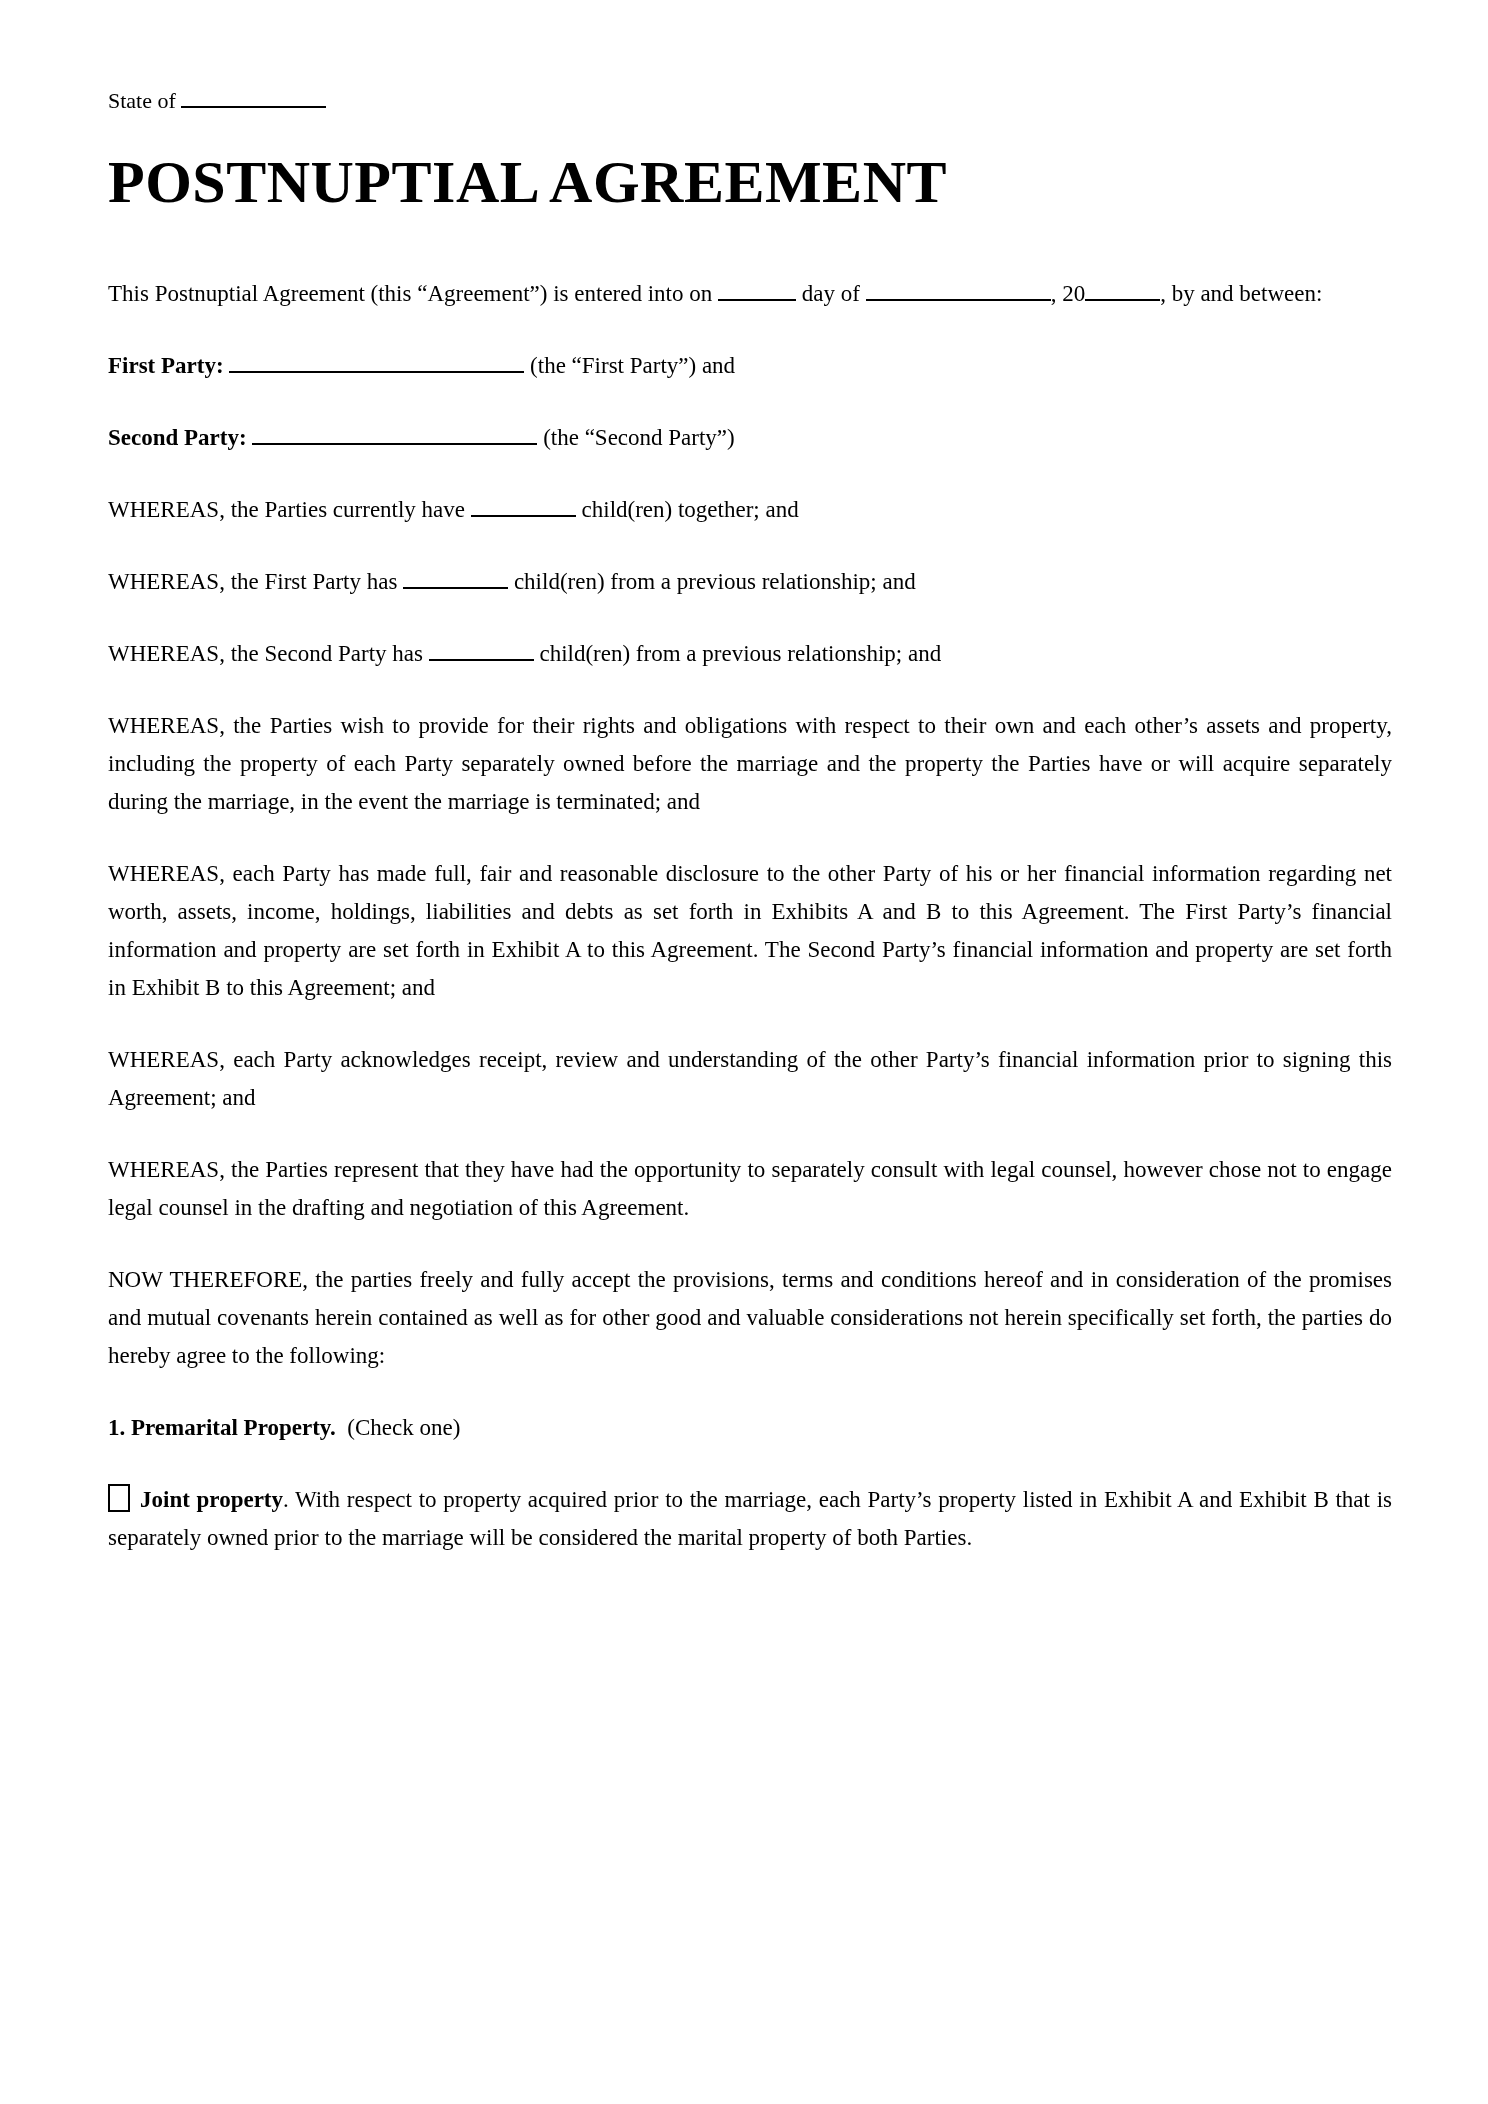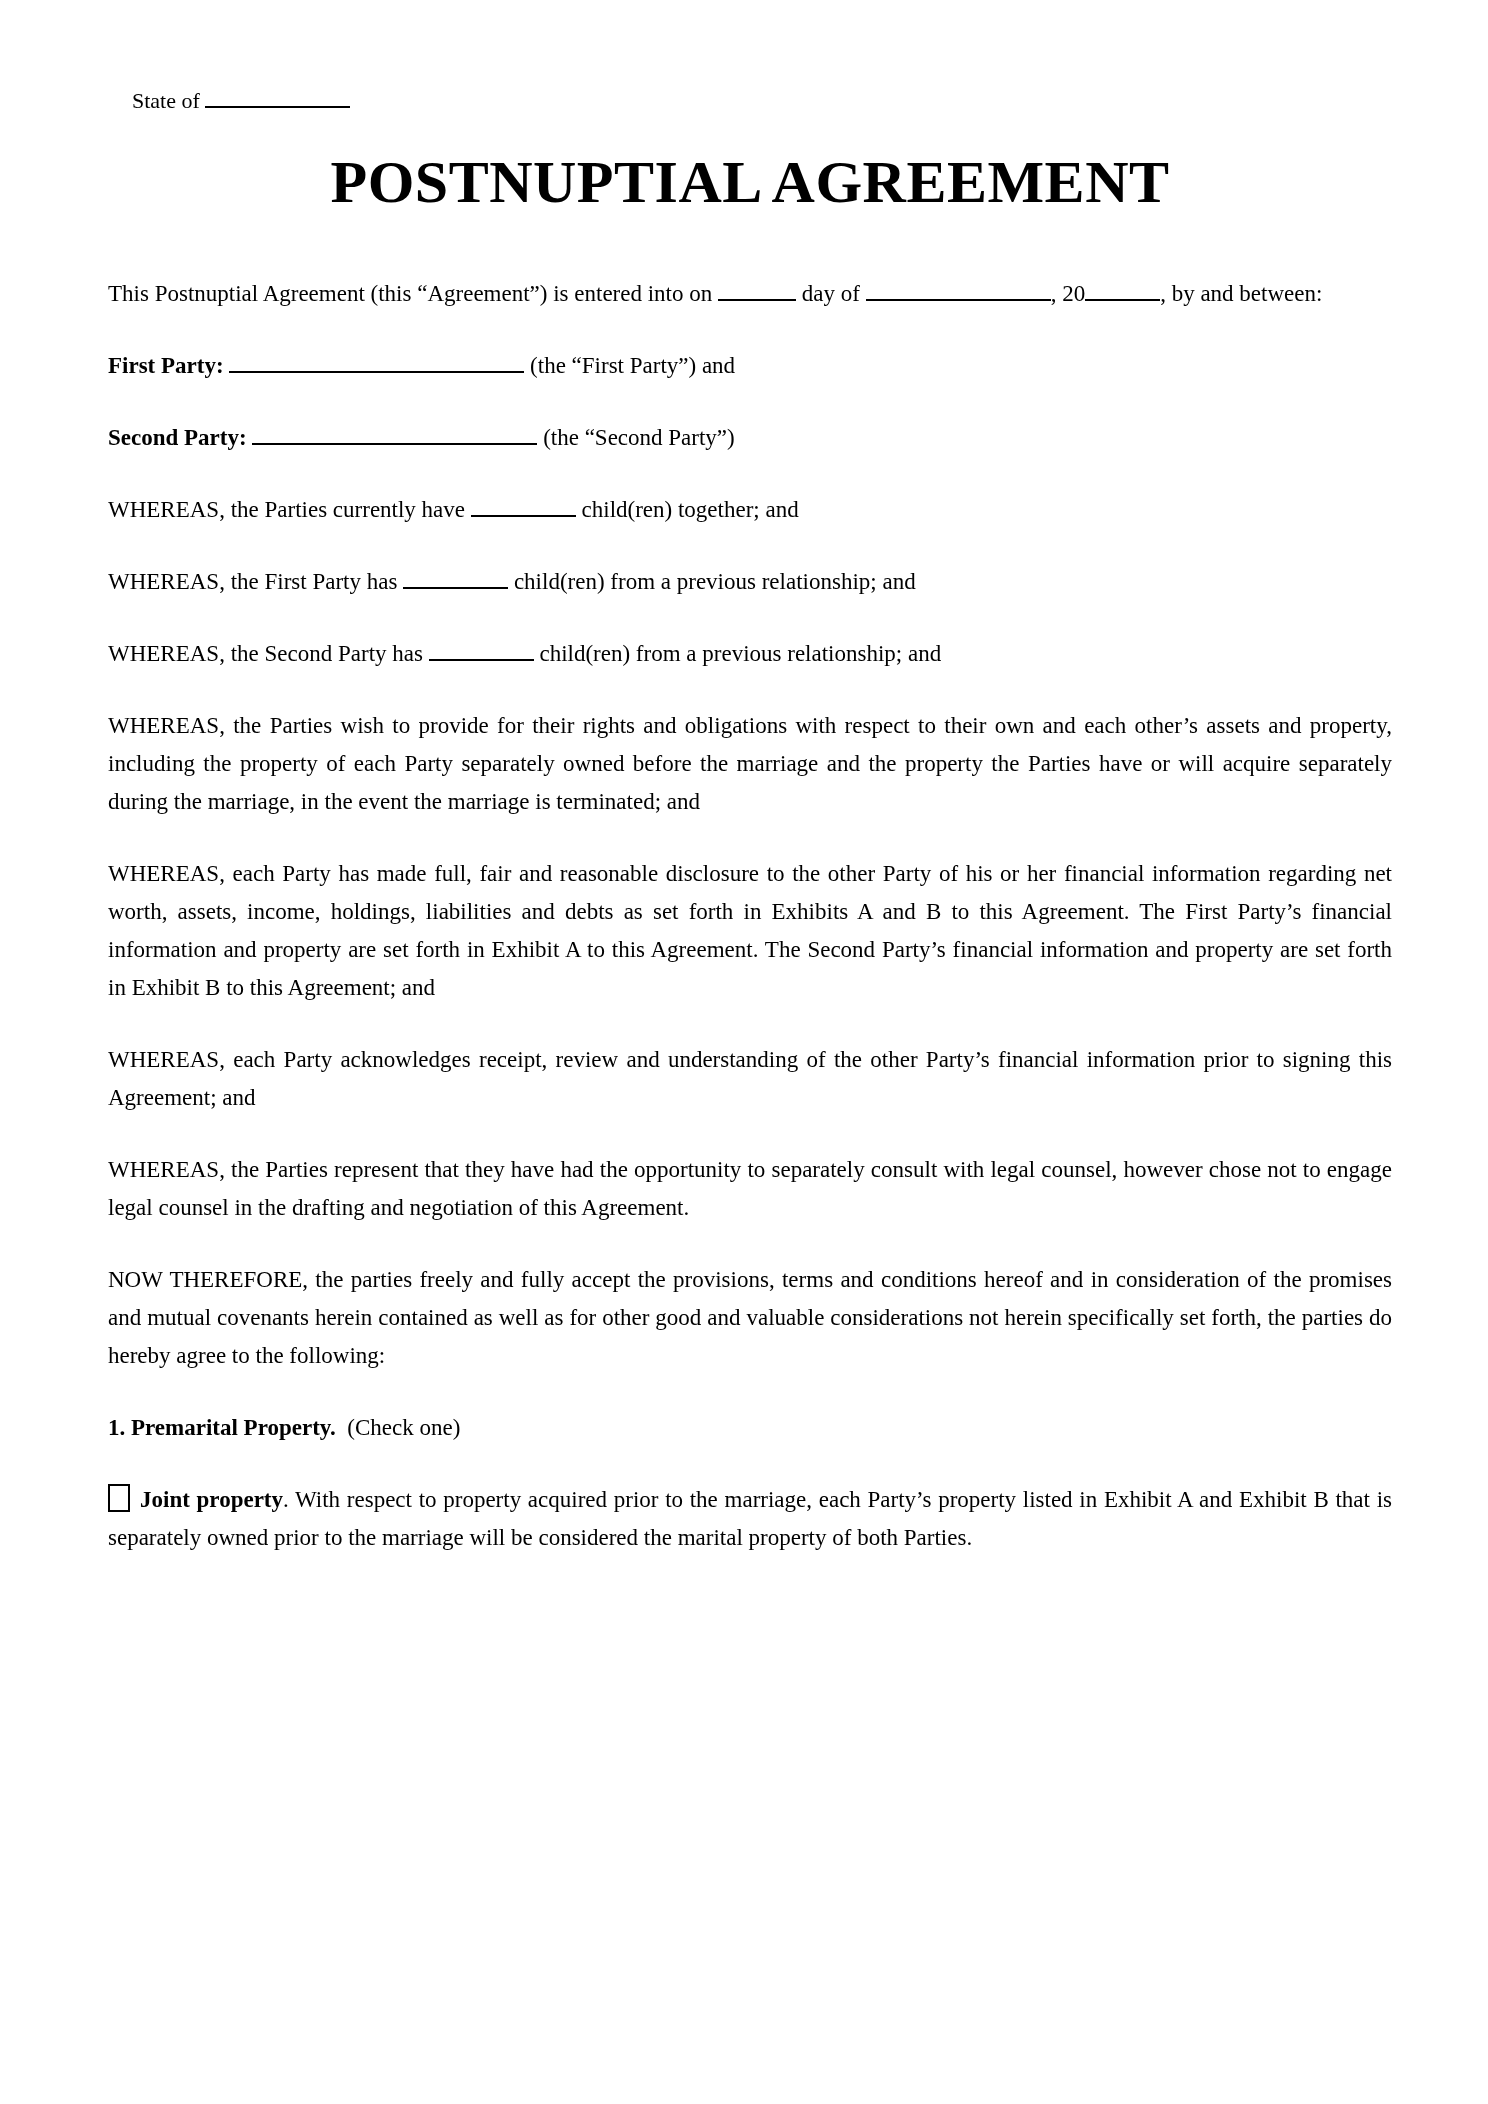--- a/index.html
+++ b/index.html
@@ -11,24 +11,22 @@
     color: #000000;
     font-family: "Liberation Serif", serif;
     overflow: hidden;
   }
   .page {
     padding: 86px 96px 40px 108px;
   }
   .state-of-line {
     font-size: 22px;
     line-height: 28px;
-    margin-left: 24px;
   }
   .page-title {
-    text-align: center;
     font-weight: bold;
     font-size: 60px;
     line-height: 62px;
     margin: 36px 0 62px 0;
     letter-spacing: 0.5px;
   }
   .doc-body p {
     font-size: 23px;
     line-height: 38px;
     text-align: justify;

